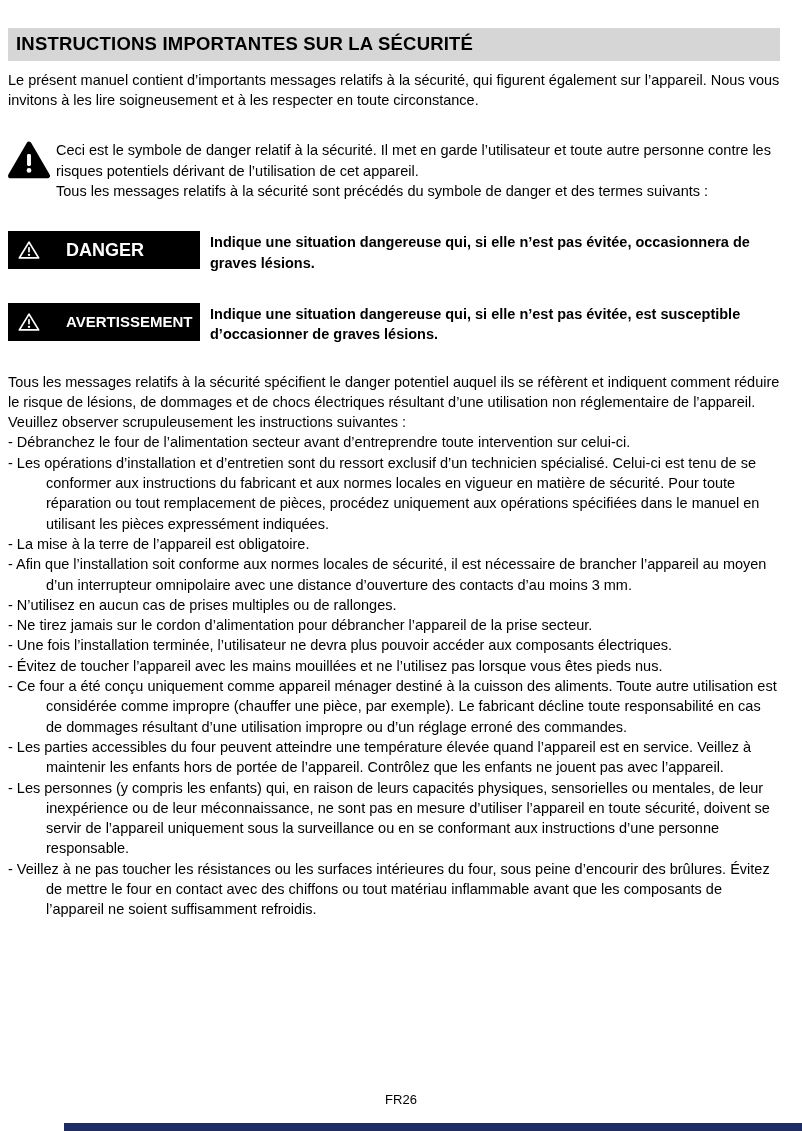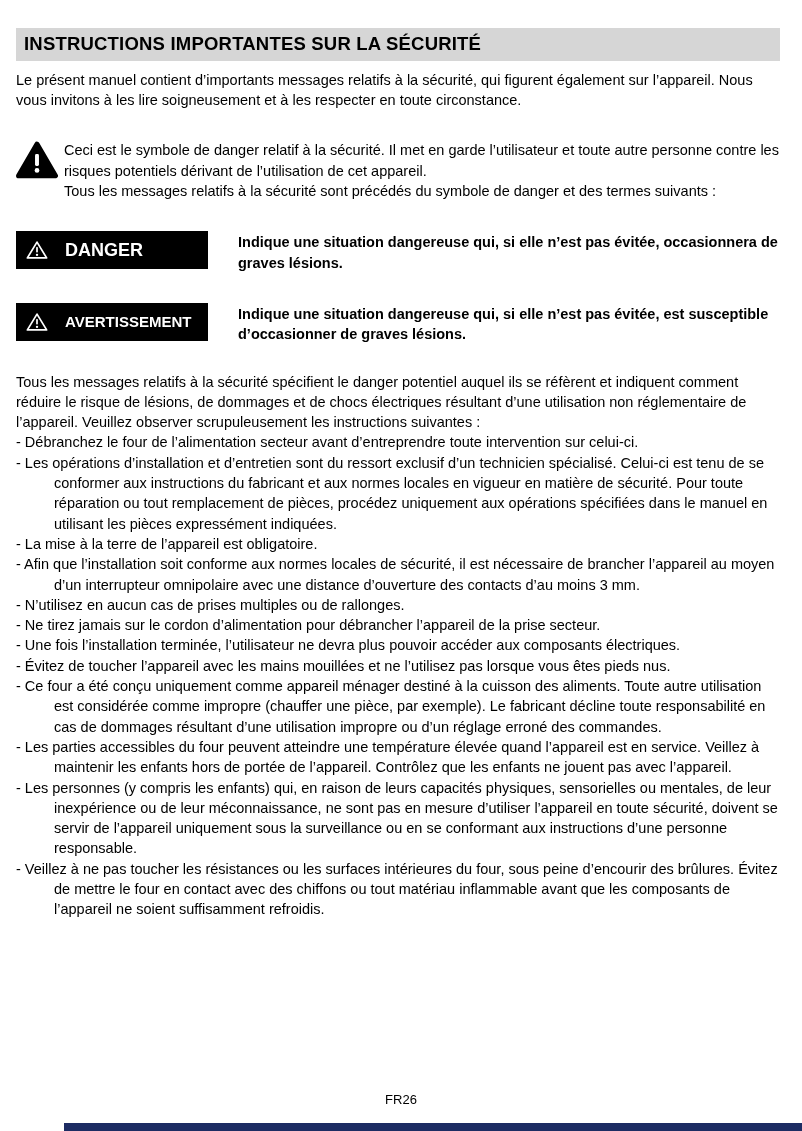--- a/index.html
+++ b/index.html
@@ -6,21 +6,21 @@
   html, body { width: 802px; height: 1131px; }
   body {
     font-family: "Liberation Sans", sans-serif;
     font-size: 14.5px;
     line-height: 1.4;
     color: #000;
     background: #fff;
     position: relative;
     overflow: hidden;
   }
-  .page { padding: 28px 22px 0 16px; }
+  .page { padding: 28px 22px 0 8px; }
 
   .header-bar {
     background: var(--header-bg, #d6d6d6);
     padding: 3px 8px 4px 8px;
     margin-bottom: 9px;
   }
   .header-bar h1 { font-size: 18.5px; font-weight: bold; letter-spacing: 0.2px; }
 
   .main-heading {
     font-size: 18.5px;
@@ -37,27 +37,27 @@
   .symbol-block .text-cell { flex: 1; }
 
   .signal-row { display: flex; gap: 10px; margin-top: 30px; align-items: flex-start; }
   .signal-box {
     width: 192px;
     min-height: 38px;
     background: var(--signal-bg, #000);
     color: #fff;
     display: flex;
     align-items: center;
-    gap: 17px;
+    gap: 26px;
     padding: 5px 10px;
     flex-shrink: 0;
   }
   .signal-box.danger .label { font-size: 18px; font-weight: bold; }
   .signal-box.warning .label { font-size: 15px; font-weight: bold; }
-  .signal-desc { font-weight: bold; padding-top: 1px; margin-left: 20px; }
+  .signal-desc { font-weight: bold; padding-top: 1px; }
 
   .body-intro { margin-top: 27px; }
 
   .list-item { padding-left: 38px; text-indent: -38px; }
 
   .footer-page {
     position: absolute; left: 0; right: 0; bottom: 22px;
     text-align: center; font-size: 13px;
   }
   .footer-bar {

